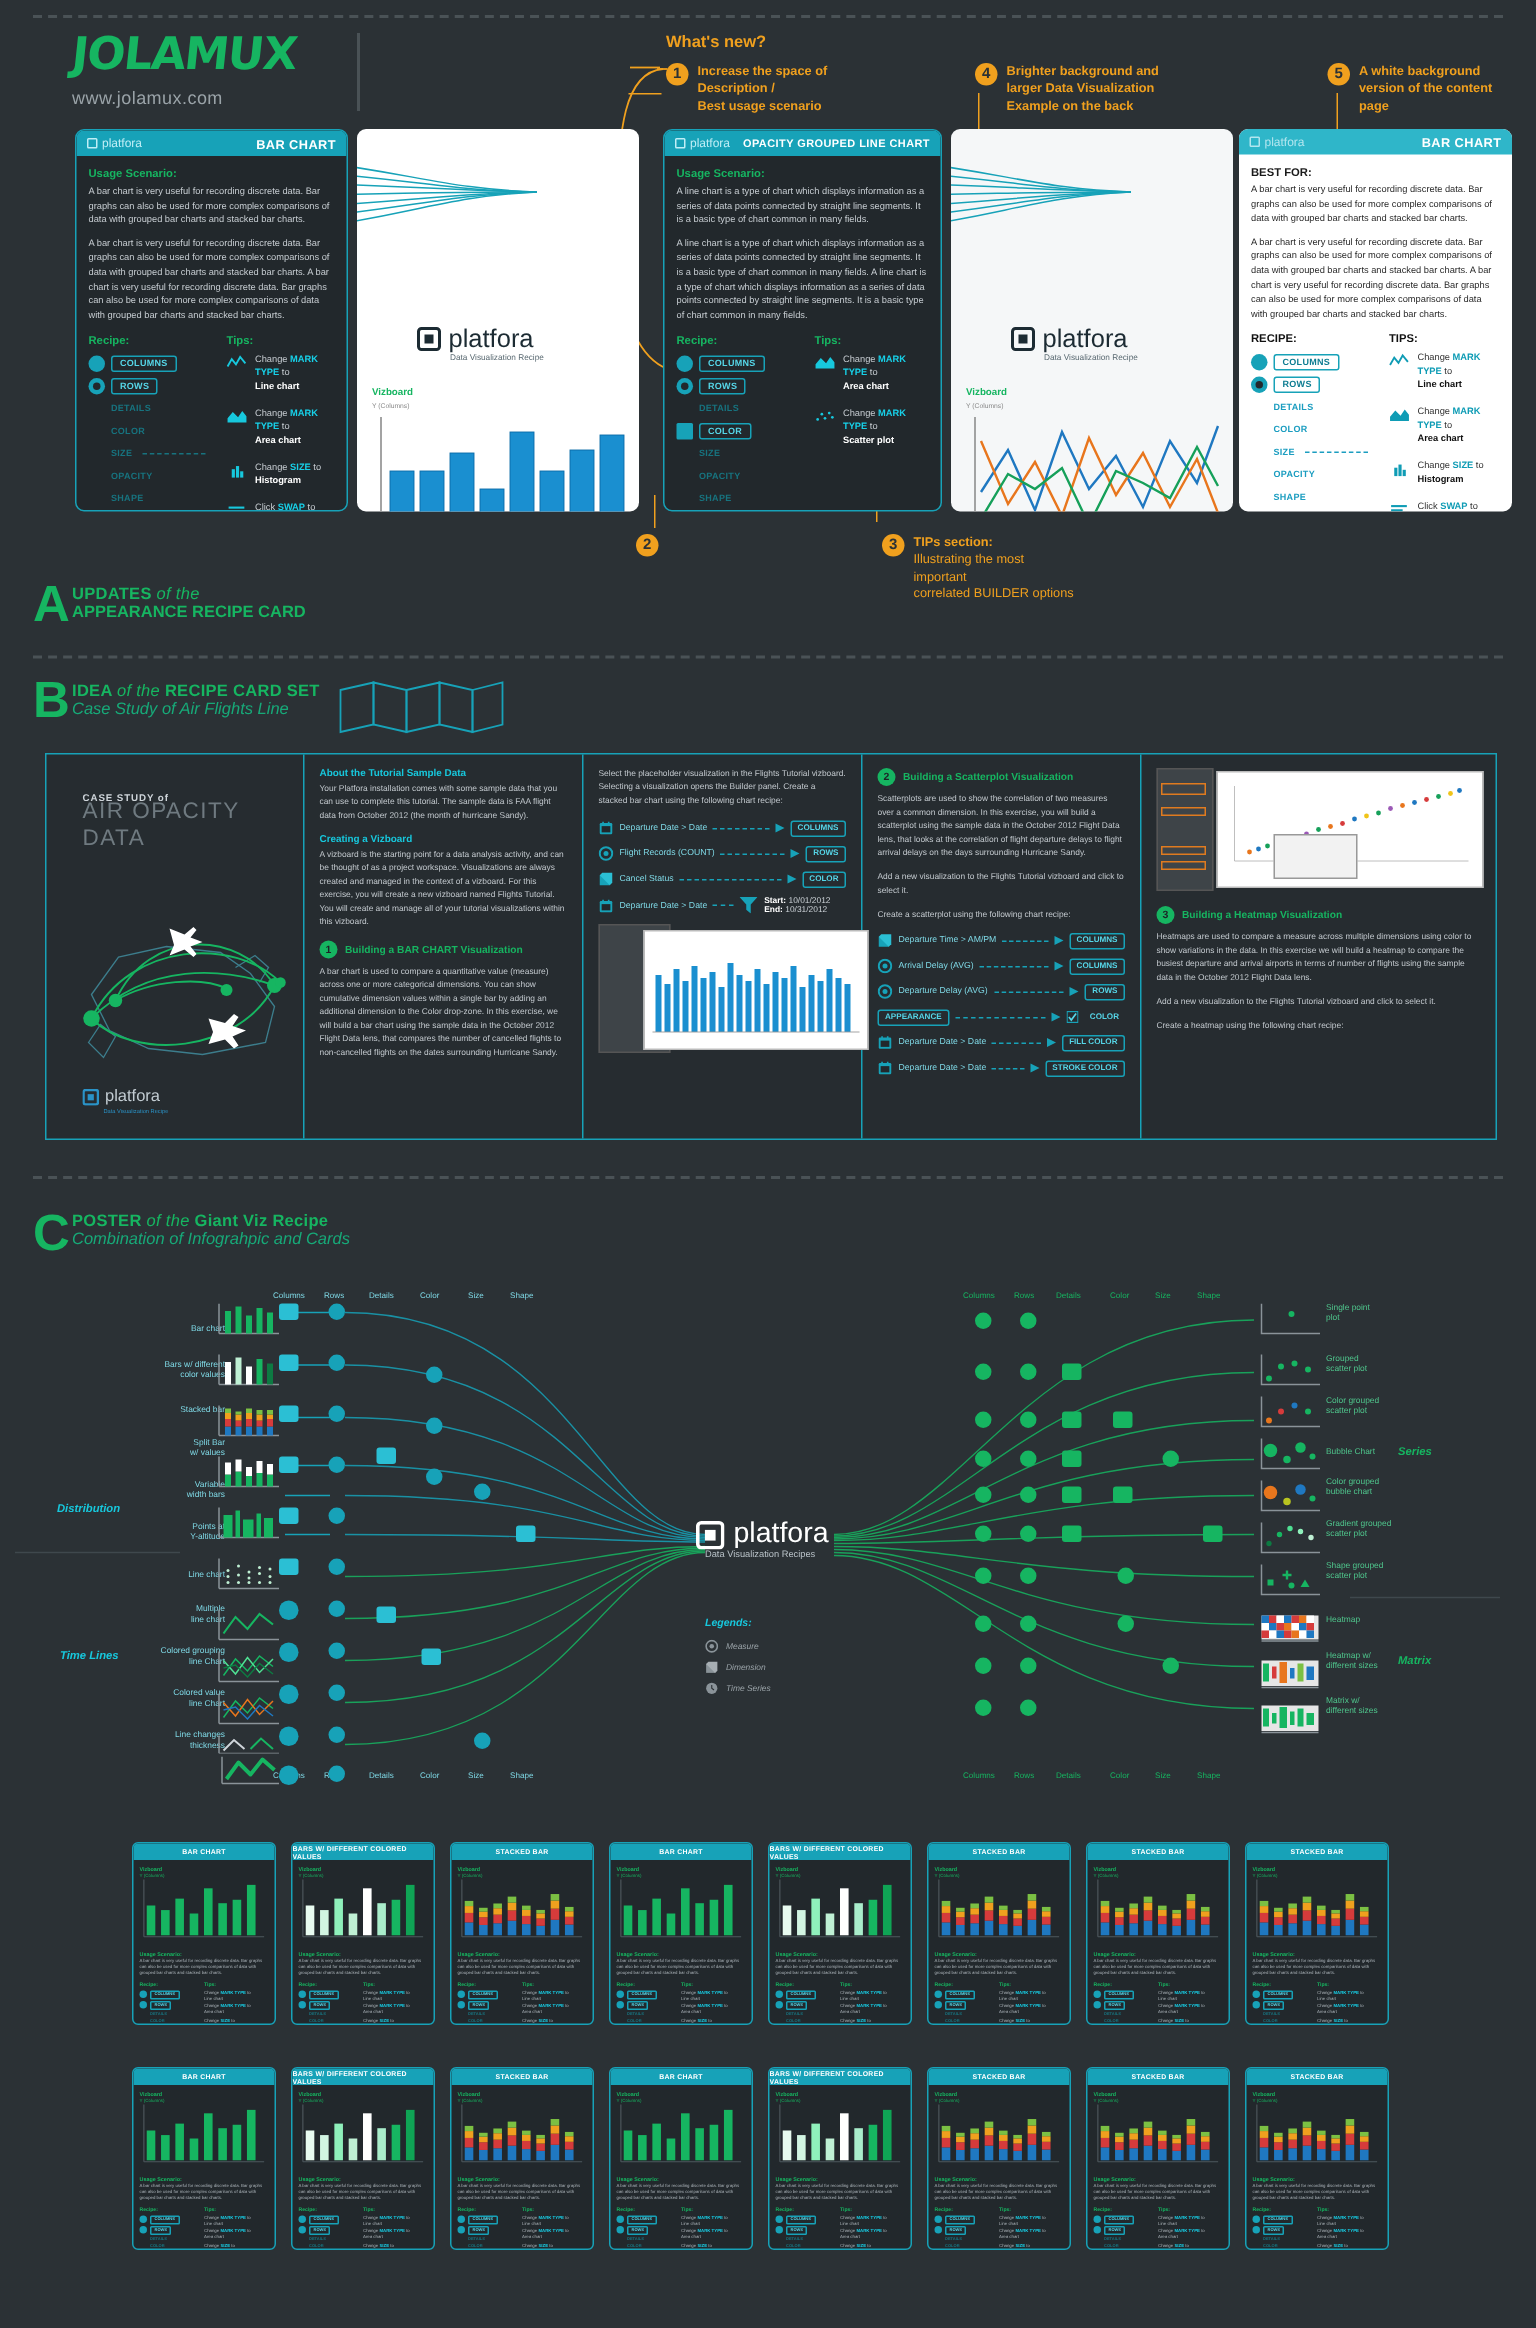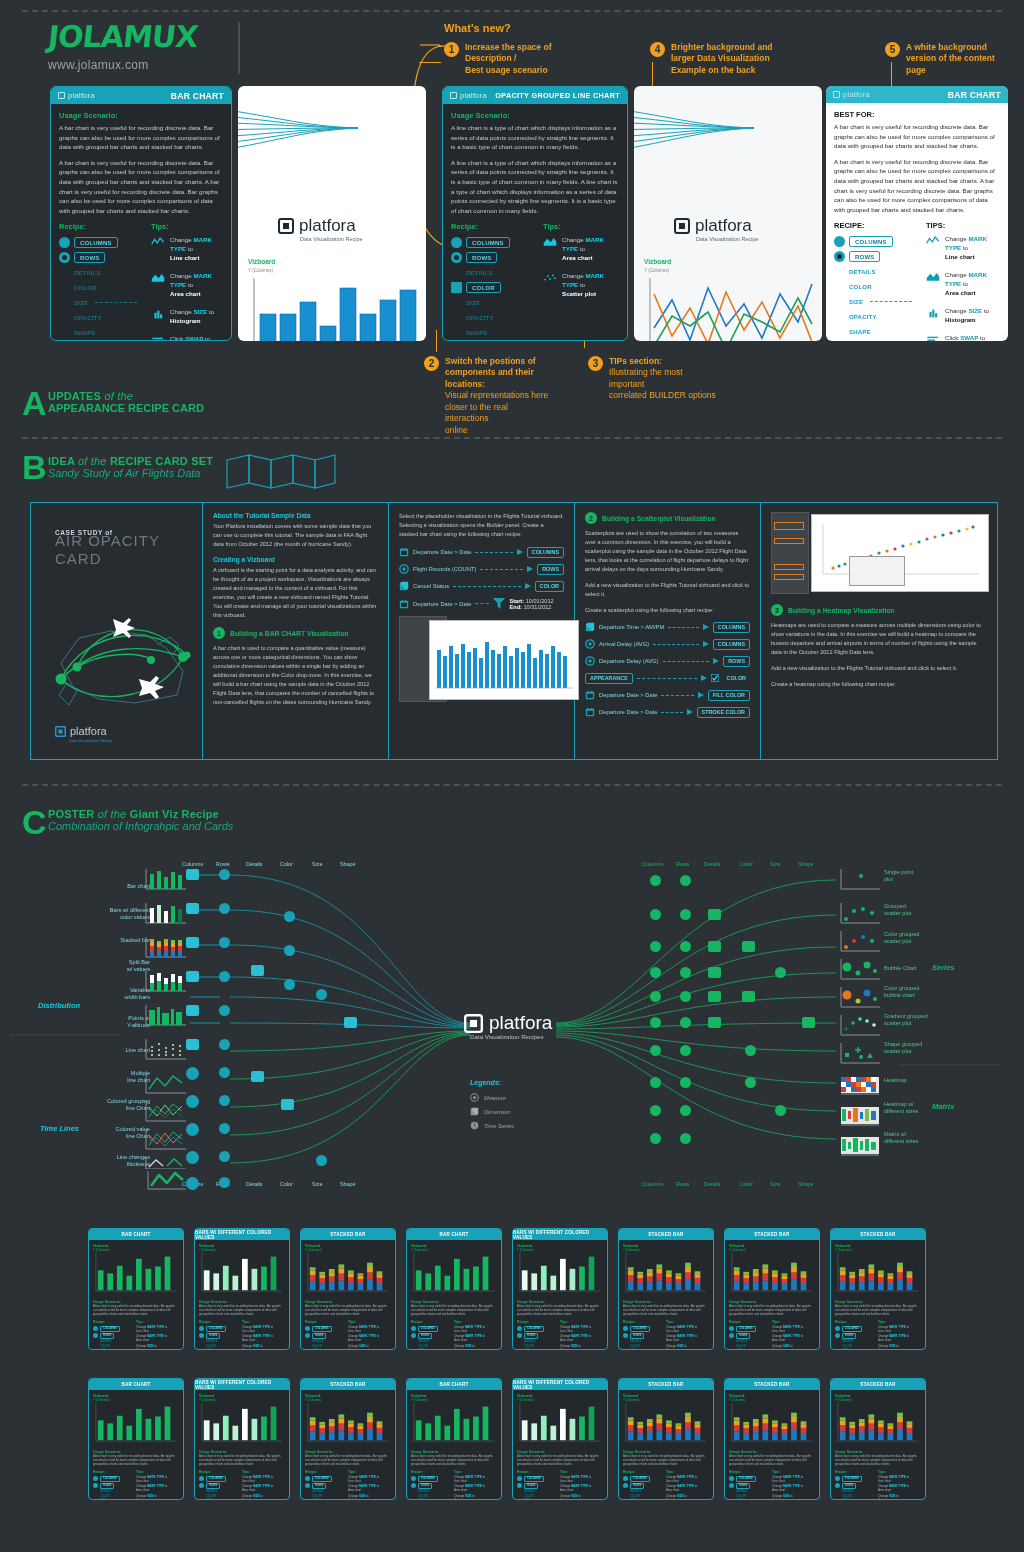--- a/index.html
+++ b/index.html
@@ -166,21 +166,20 @@
 <div class="lead" style="left:891px;top:62px;width:1.4px;height:80px;"></div>
 <div class="lead" style="left:584px;top:270px;width:1.4px;height:78px;"></div>
 <div class="lead" style="left:436px;top:330px;width:1.4px;height:22px;"></div>
 
 <div class="callout" style="left:444px;top:42px;width:120px;">
   <div class="cnum">1</div>
   <div class="ctxt">Increase the space of<br>Description /<br>Best usage scenario</div>
 </div>
 <div class="callout" style="left:424px;top:356px;width:125px;">
   <div class="cnum">2</div>
-  <div class="ctxt">Switch the postions of<br>components and their<br>locations:<span class="sub">Visual representations here<br>closer to the real interactions<br>online</span></div>
 </div>
 <div class="callout" style="left:588px;top:356px;width:130px;">
   <div class="cnum">3</div>
   <div class="ctxt">TIPs section:<span class="sub">Illustrating the most important<br>correlated BUILDER options</span></div>
 </div>
 <div class="callout" style="left:650px;top:42px;width:130px;">
   <div class="cnum">4</div>
   <div class="ctxt">Brighter background and<br>larger Data Visualization<br>Example on the back</div>
 </div>
 <div class="callout" style="left:885px;top:42px;width:120px;">
@@ -479,41 +478,41 @@
 
 <div class="sletter" style="left:22px;top:386px;">A</div>
 <div class="shead" style="left:48px;top:390px;">
   <div class="l1">UPDATES <i>of the</i></div>
   <div class="l2">APPEARANCE RECIPE CARD</div>
 </div>
 
 <div class="sletter" style="left:22px;top:450px;">B</div>
 <div class="shead" style="left:48px;top:455px;">
   <div class="l1">IDEA <i>of the</i> RECIPE CARD SET</div>
-  <div class="l2 it">Sandy Study of Air Flights Data</div>
+  <div class="l2 it">Case Study of Air Flights Line</div>
 </div>
 <svg style="position:absolute;left:225px;top:452px;width:112px;height:38px;" viewBox="0 0 112 38">
   <g fill="none" stroke="#17a2b8" stroke-width="1.2">
     <path d="M2 8 L24 3 L24 31 L2 36 Z"></path>
       <path d="M24 3 L46 8 L46 36 L24 31 Z"></path>
     <path d="M46 8 L68 3 L68 31 L46 36 Z"></path>
       <path d="M68 3 L90 8 L90 36 L68 31 Z"></path>
     <path d="M90 8 L110 3 L110 31 L90 36 Z"></path>
   </g>
 </svg>
 
 <div class="bpanel">
 
   <div class="bcol" style="width:172px;padding:0;">
     <div class="cover">
       <div style="position:absolute;left:24px;top:18px;">
         <span class="cs-k">CASE STUDY of</span>
       </div>
       <div class="cs-t" style="position:absolute;left:24px;top:30px;">AIR OPACITY</div>
-      <div class="cs-t" style="position:absolute;left:24px;top:48px;">CARD</div>
+      <div class="cs-t" style="position:absolute;left:24px;top:48px;">DATA</div>
       <svg style="position:absolute;left:8px;top:80px;width:160px;height:130px;" viewBox="0 0 160 130">
         <g fill="none" stroke="#3c7d8c" stroke-width="0.9">
           <path d="M22 80 L40 55 L72 48 L108 52 L128 66 L144 88 L138 112 L96 120 L60 116 L34 104 Z"></path>
           <path d="M118 62 L131 54 L140 62 L134 72"></path>
           <path d="M20 112 L28 100 L38 108 L30 122 Z"></path>
         </g>
         <g fill="none" stroke="#16b561" stroke-width="1.3">
           <path d="M38 84 C 60 36, 120 36, 144 74"></path>
           <path d="M22 96 C 48 44, 118 42, 148 72"></path>
           <path d="M22 96 C 60 58, 110 62, 144 74"></path>
@@ -835,21 +834,21 @@
   <div class="coltitle gr" style="left:770px;top:6px;">Size</div>
   <div class="coltitle gr" style="left:798px;top:6px;">Shape</div>
   <div class="coltitle gr" style="left:642px;top:326px;">Columns</div>
   <div class="coltitle gr" style="left:676px;top:326px;">Rows</div>
   <div class="coltitle gr" style="left:704px;top:326px;">Details</div>
   <div class="coltitle gr" style="left:740px;top:326px;">Color</div>
   <div class="coltitle gr" style="left:770px;top:326px;">Size</div>
   <div class="coltitle gr" style="left:798px;top:326px;">Shape</div>
 
   <div class="grp-lbl" style="left:38px;top:146px;">Distribution</div>
-  <div class="grp-lbl" style="left:40px;top:244px;margin-top:25px;">Time Lines</div>
+  <div class="grp-lbl" style="left:40px;top:244px;">Time Lines</div>
   <div class="grp-lbl gr" style="left:932px;top:108px;">Series</div>
   <div class="grp-lbl gr" style="left:932px;top:247px;">Matrix</div>
 
   <div class="crow-lbl" style="left:80px;top:28px;width:70px;">Bar chart</div>
   <div class="crow-lbl" style="left:80px;top:52px;width:70px;">Bars w/ different<br>color values</div>
   <div class="crow-lbl" style="left:80px;top:82px;width:70px;">Stacked bar</div>
   <div class="crow-lbl" style="left:80px;top:104px;width:70px;">Split Bar<br>w/ values</div>
   <div class="crow-lbl" style="left:80px;top:132px;width:70px;">Variable<br>width bars</div>
   <div class="crow-lbl" style="left:80px;top:160px;width:70px;">Points at<br>Y-altitude</div>
   <div class="crow-lbl" style="left:80px;top:192px;width:70px;">Line chart</div>

